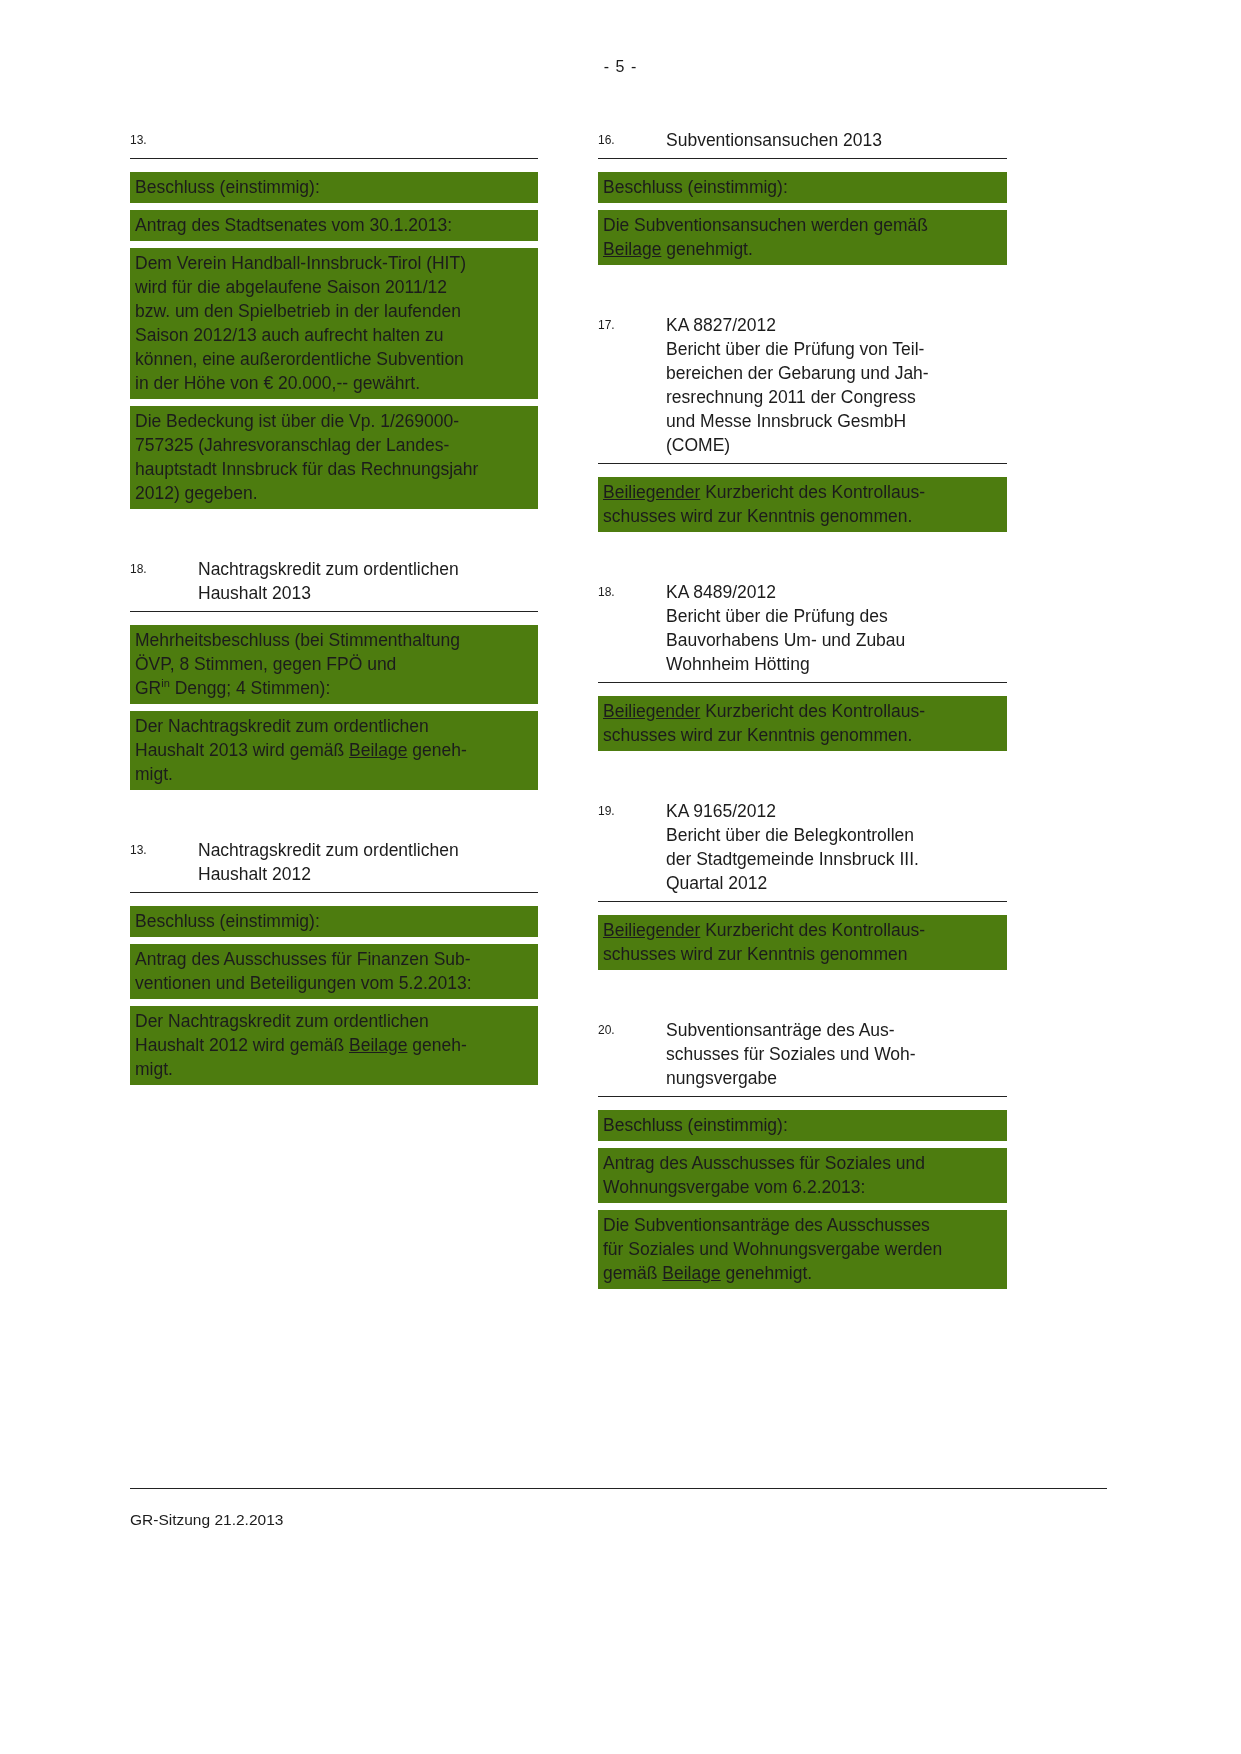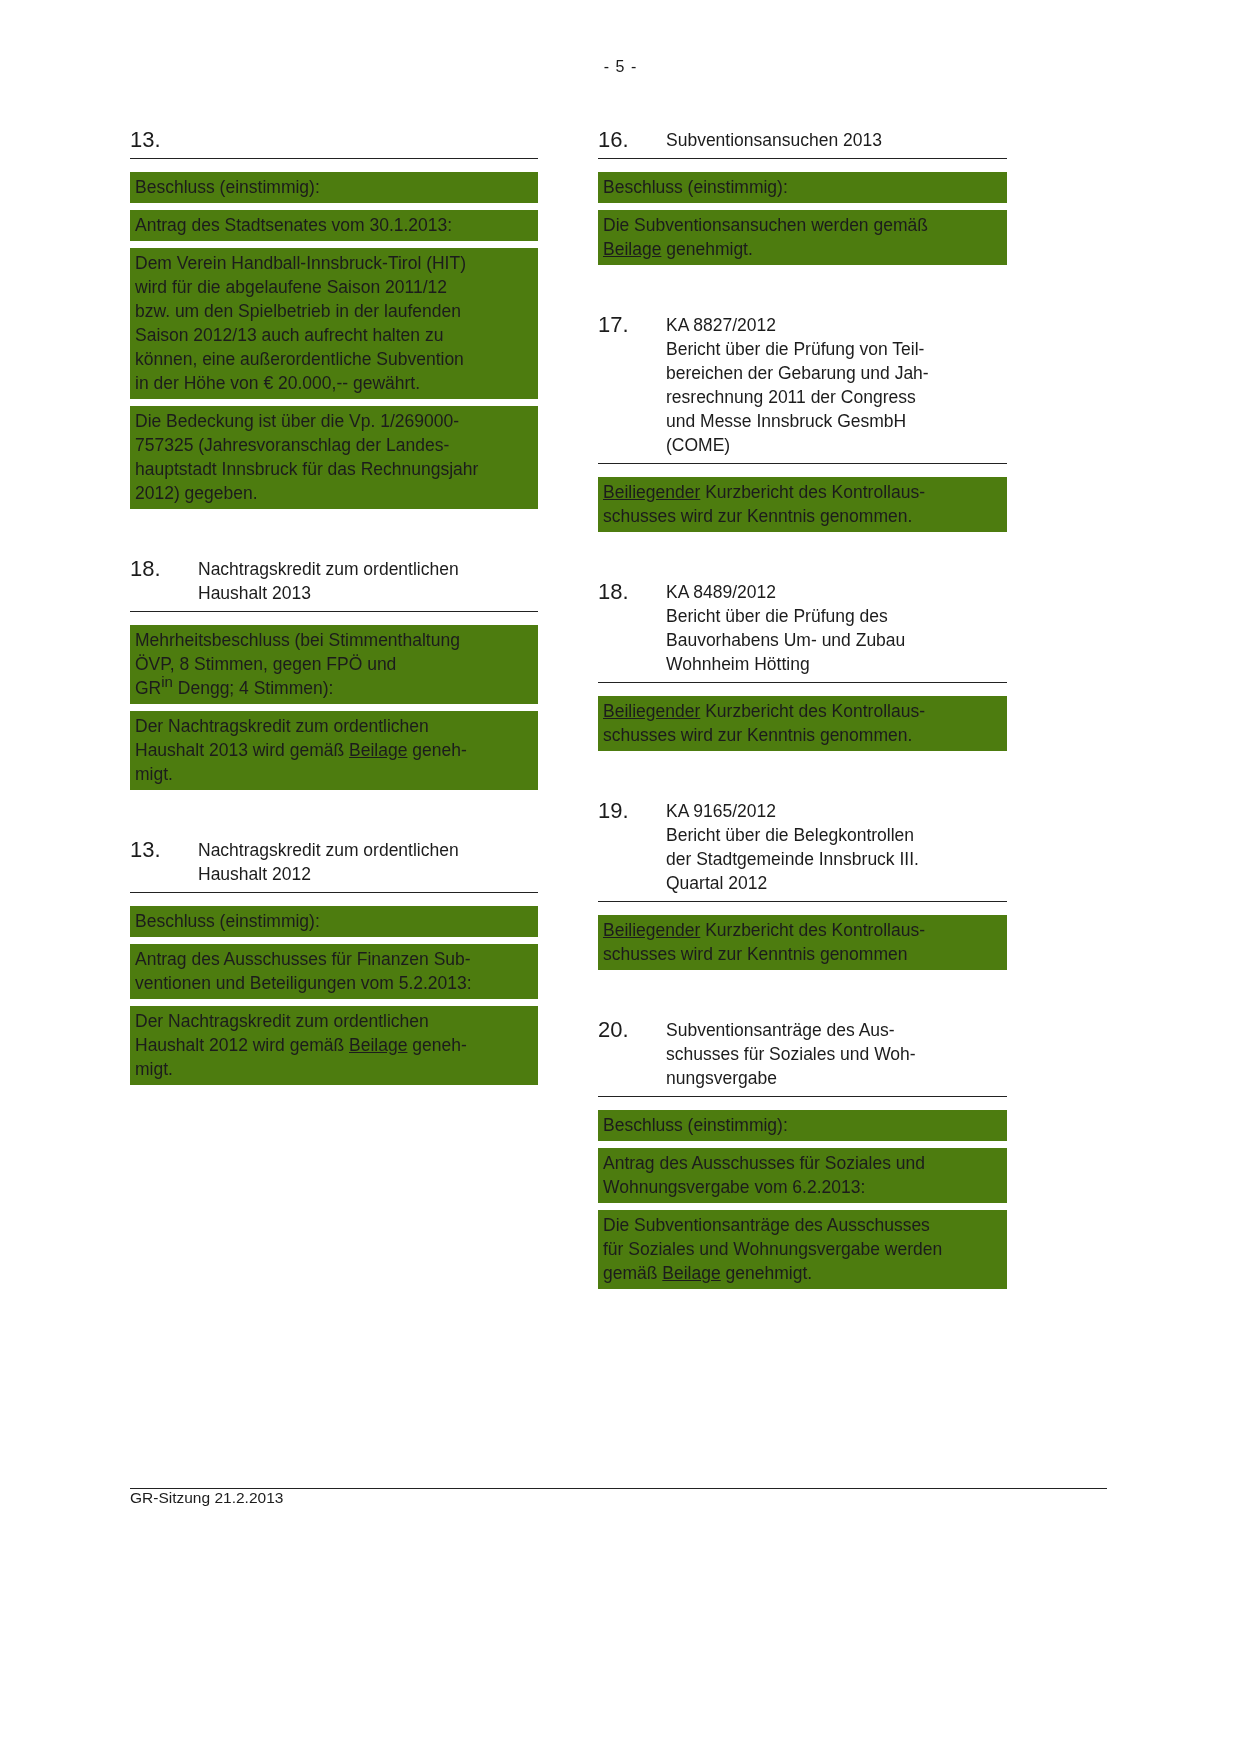--- a/index.html
+++ b/index.html
@@ -30,49 +30,49 @@
 
   .head {
     display: flex;
     border-bottom: 1.5px solid #222222;
     padding-bottom: 6px;
     margin-bottom: 13px;
   }
   .num {
     flex: 0 0 68px;
     width: 68px;
-    font-size: 22px;
+    font-size: 12px;
     line-height: 24px;
   }
   .headtext { flex: 1; }
   .ref, .title {
     font-size: 17.5px;
     line-height: 24px;
     white-space: pre-line;
   }
 
   .shade {
     background: #4d7c0f;
     padding: 3px 6px 4px 5px;
     margin-bottom: 7px;
     font-size: 17.5px;
     line-height: 24px;
     white-space: pre-line;
   }
   .shade:last-child { margin-bottom: 8px; }
   .u { text-decoration: underline; }
-  sup { font-size: 15px; line-height: 0; vertical-align: super; }
+  sup { font-size: 11px; line-height: 0; vertical-align: super; }
 
   .footer {
     position: absolute;
     left: 130px;
     top: 1488px;
     width: 977px;
     border-top: 1.5px solid #222222;
-    padding-top: 0;
+    padding-top: 22px;
     font-size: 15.5px;
   }
 </style>
 </head>
 <body>
 
 <div class="page">
 
   <div class="pagenum">- 5 -</div>
 

